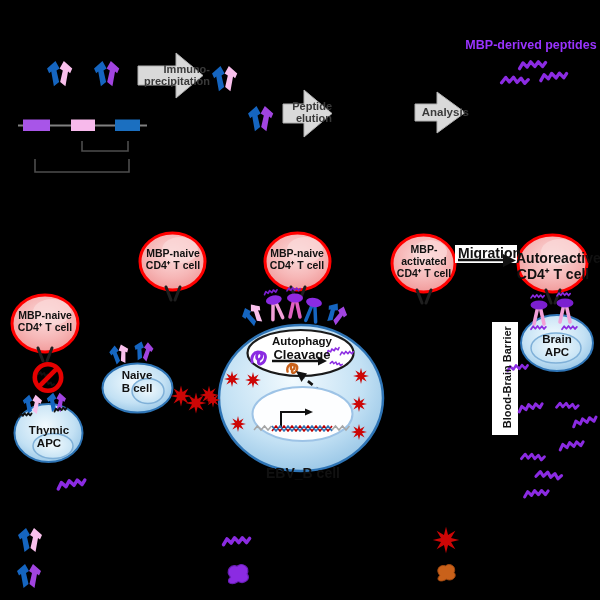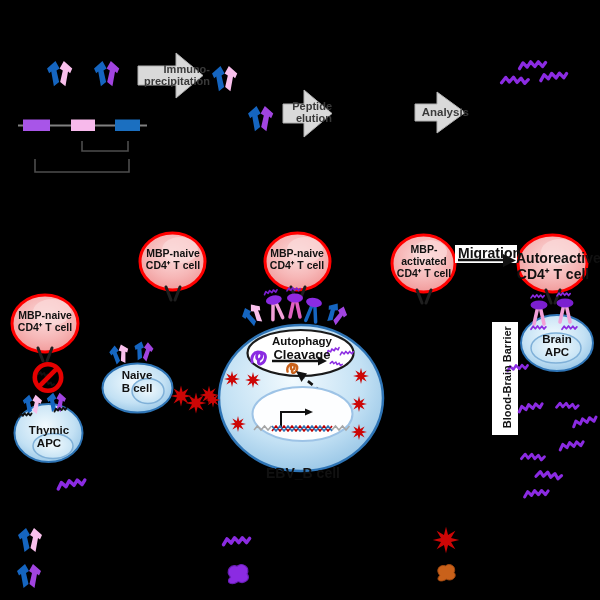--- a/index.html
+++ b/index.html
@@ -236,20 +236,21 @@
     <use href="#virus" transform="translate(446,540) scale(1.2)" fill="#CC0606"></use>
     <use href="#blob" transform="translate(435,564) scale(0.95)" fill="#C9611A" stroke="#A34A10" stroke-width="1"></use>
   </g>
 </svg>
 
 <div class="lbl arrowtxt" style="left:134px;top:63px;width:76px;font-size:11px;">Immuno-
 precipitation</div>
 <div class="lbl arrowtxt" style="left:276px;top:100px;width:56px;font-size:11px;">Peptide
 elution</div>
 <div class="lbl arrowtxt" style="left:409px;top:106px;width:60px;font-size:11.5px;">Analysis</div>
+<div class="lbl title" style="left:464px;top:38px;width:134px;font-size:12.5px;">MBP-derived peptides</div>
 
 <div class="lbl" style="left:12px;top:310px;width:66px;font-size:10.5px;">MBP-naive
 CD4⁺ T cell</div>
 <div class="lbl" style="left:140px;top:248px;width:66px;font-size:10.5px;">MBP-naive
 CD4⁺ T cell</div>
 <div class="lbl" style="left:264px;top:248px;width:66px;font-size:10.5px;">MBP-naive
 CD4⁺ T cell</div>
 <div class="lbl" style="left:392px;top:244px;width:64px;font-size:10.5px;">MBP-
 activated
 CD4⁺ T cell</div>

